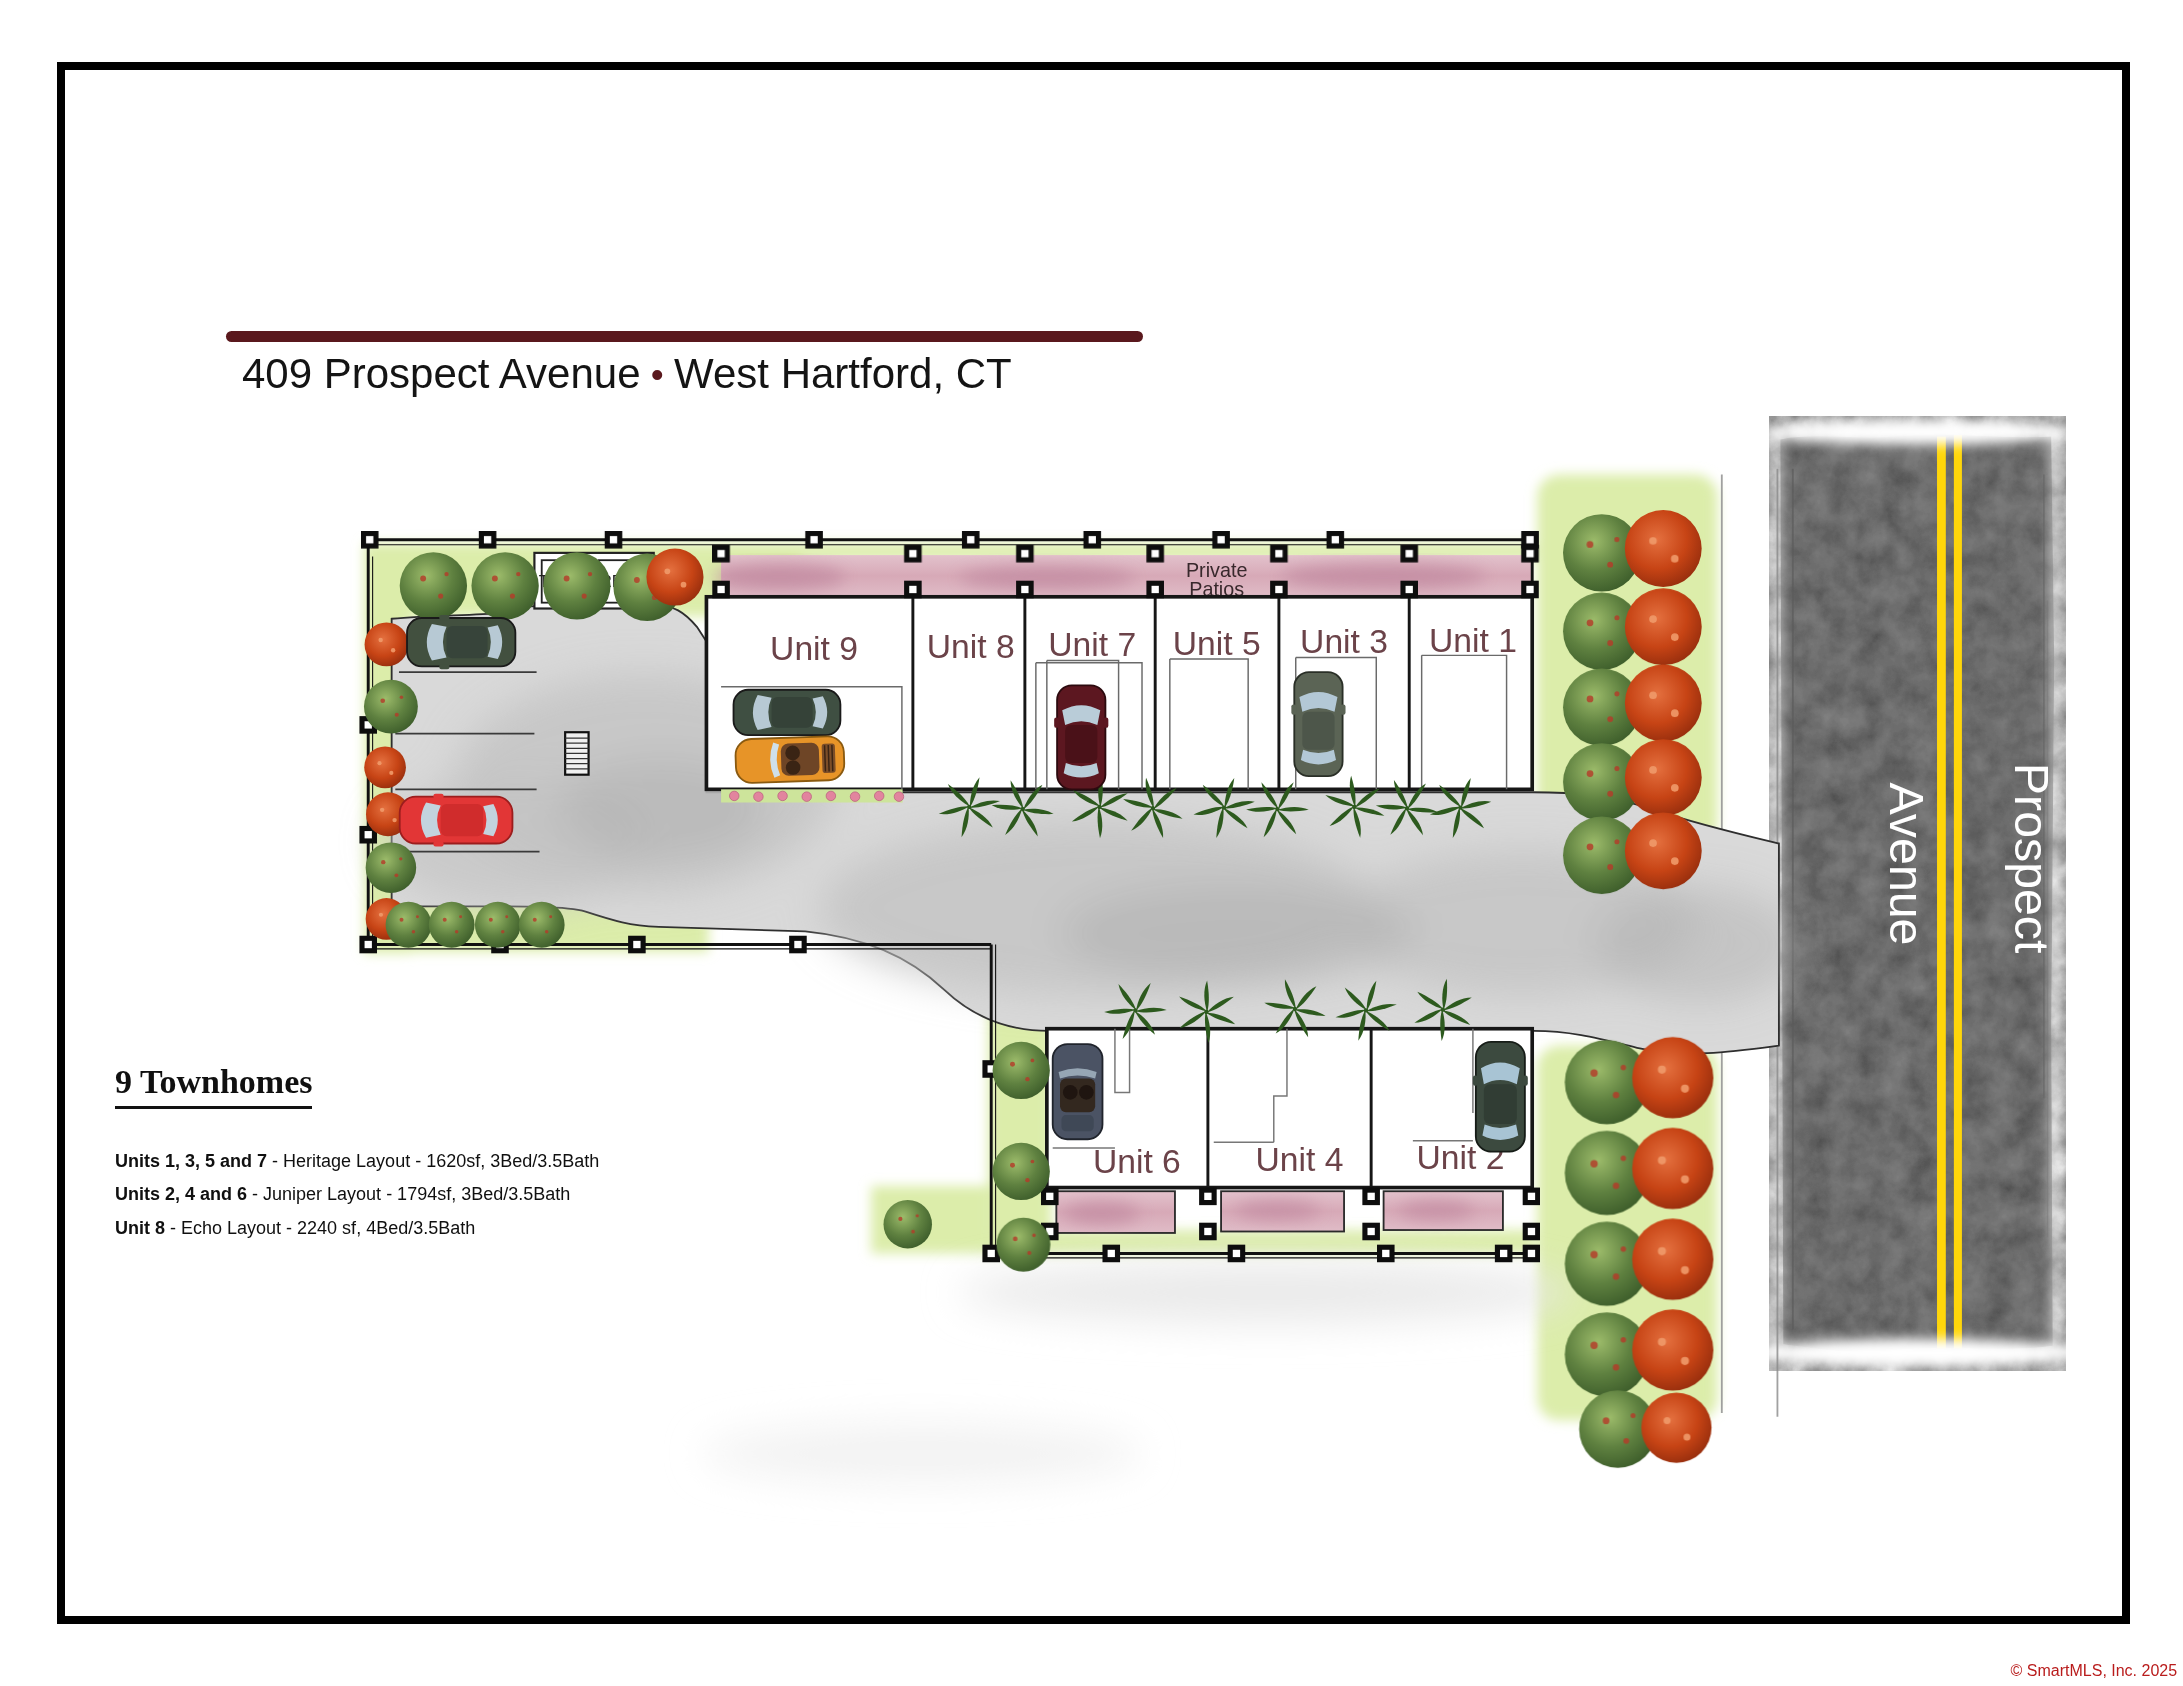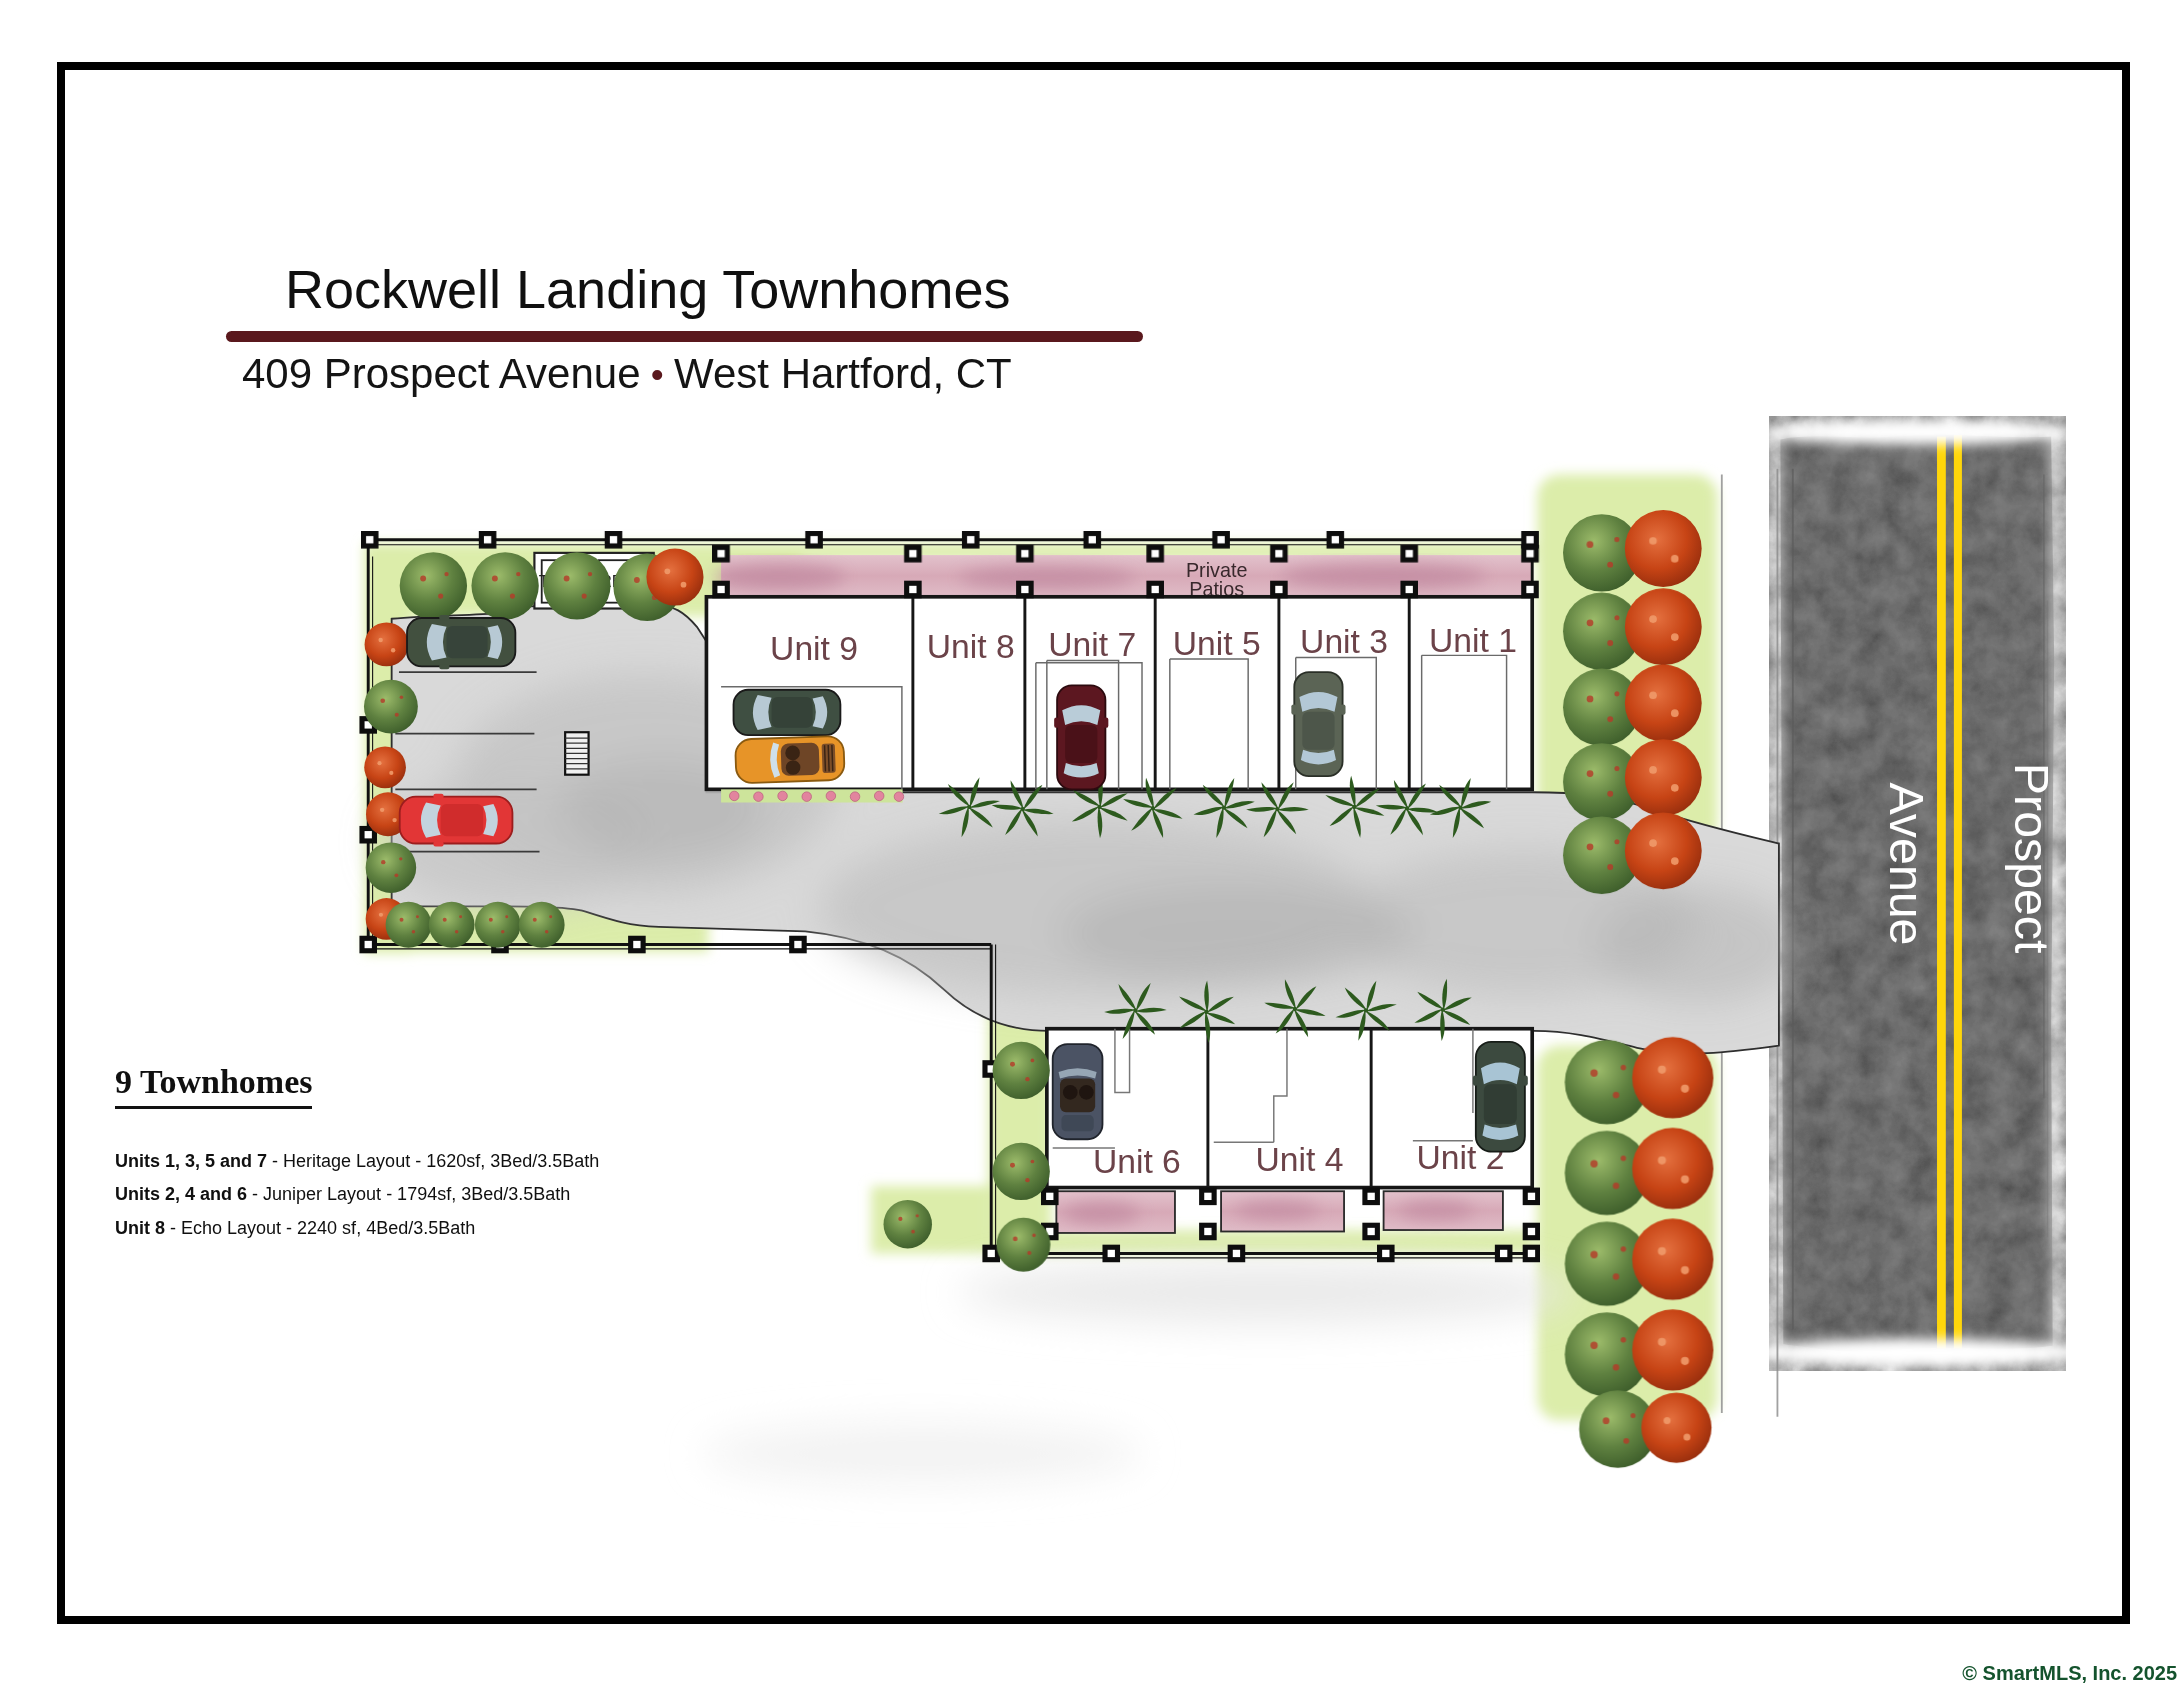--- a/index.html
+++ b/index.html
@@ -14,35 +14,34 @@
          background:#5a181d;border-radius:5.9px;}
   .subtitle{position:absolute;left:242px;top:350px;font-size:42px;font-weight:400;
          color:#141414;white-space:nowrap;}
   .subtitle .bullet{color:#5a181d;font-size:37px;margin:0 10.3px;vertical-align:1.5px;}
   .legend{position:absolute;left:115px;top:1063px;color:#101010;}
   .legend-heading{font-size:34px;font-weight:700;border-bottom:3.7px solid #111;
          padding-bottom:5.1px;display:inline-block;margin:0 0 42px 0;font-family:Liberation Serif, serif;}
   .legend-item{font-size:18px;margin:0 0 12.4px 0;white-space:nowrap;}
   .legend-item .lead{font-weight:700;}
   .plan-svg{position:absolute;left:0;top:0;}
-  .watermark{position:absolute;right:5.9px;top:1662px;font-size:20px;font-weight:700;
-         color:#14532d;white-space:nowrap;}
+  .watermark{position:absolute;right:5.9px;top:1662px;font-size:16px;font-weight:400;
+         color:#b91c1c;white-space:nowrap;}
   svg text{font-family:"Liberation Sans", sans-serif;}
   .unit-label{font-size:46px;fill:#6b4349;}
   .patio-label{font-size:27px;fill:#38282c;}
   .bin-label{font-size:23px;fill:#222;}
   .road-label{font-size:66px;fill:#ffffff;}
 </style>
 </head>
 <body>
 
 <div class="page">
   <div class="frame"></div>
 
-  <div class="title">Rockwell Landing Townhomes</div>
   <div class="title-rule"></div>
   <div class="subtitle"><span>409 Prospect Avenue</span><span class="bullet">•</span><span>West Hartford, CT</span></div>
 
   <svg class="plan-svg" width="2183" height="1687" viewBox="0 0 2982 2304">
     <defs>
       <radialGradient id="gTree" cx="40%" cy="35%" r="70%">
         <stop offset="0%" stop-color="#9cbb6a"></stop>
           <stop offset="55%" stop-color="#5f8140"></stop>
           <stop offset="100%" stop-color="#3c5c2a"></stop>
       </radialGradient>

